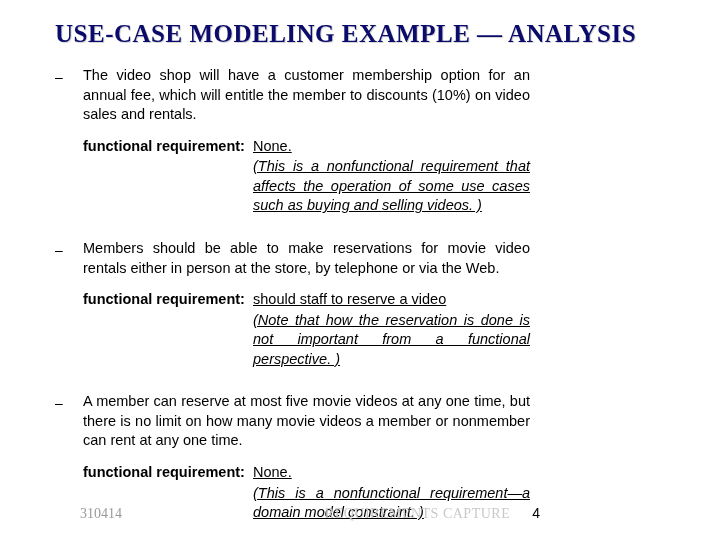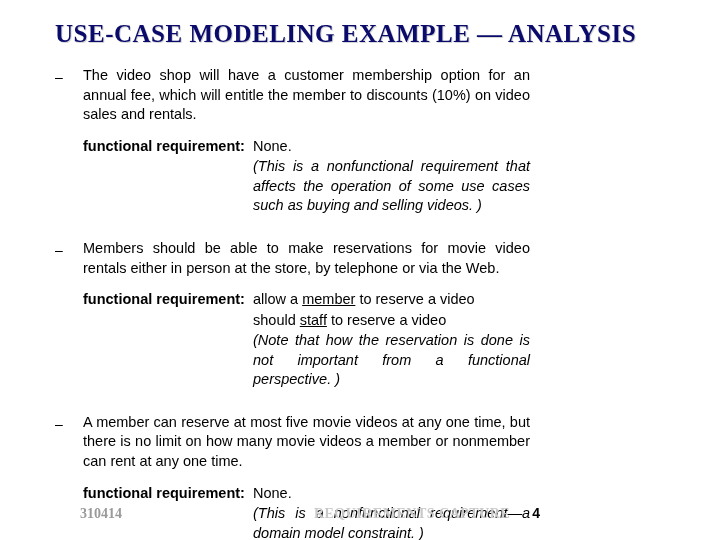--- a/index.html
+++ b/index.html
@@ -51,31 +51,30 @@
     align-items: flex-start;
     margin-top: 12px;
   }
   .req-label {
     font-weight: bold;
     flex: 0 0 170px;
   }
   .req-val {
     flex: 1 1 auto;
   }
-  .req-val div { margin-bottom: 1px; }
+  .req-val div { margin-bottom: 1px; text-decoration: underline; }
   .ital { font-style: italic; }
   .ul { text-decoration: underline; }
   .footer {
     position: absolute;
     left: 0; right: 0; bottom: 18px;
     padding: 0 30px 0 80px;
     display: flex;
     align-items: baseline;
     font-size: 14px;
-    font-weight: bold;
   }
   .footer .date {
     font-family: "Times New Roman", Times, serif;
     color: #9a9a9a;
   }
   .footer .caption {
     margin-left: auto;
     font-family: "Times New Roman", Times, serif;
     color: #c9c9c9;
     letter-spacing: 0.5px;
@@ -108,23 +107,20 @@
   </div>
 
   <div class="item">
     <div class="dash">–</div>
     <div class="body">
       <span>Members should be able to make reservations for movie video rentals either in person at the store, by telephone or via the Web.</span>
       <div class="req">
         <div class="req-label">functional requirement:</div>
         <div class="req-val">
           <div>
-            <span>allow a </span><span class="ul">member</span><span> to reserve a video</span>
-          </div>
-          <div>
             <span>should </span><span class="ul">staff</span><span> to reserve a video</span>
           </div>
           <div class="ital">(Note that how the reservation is done is not important from a functional perspective. )</div>
         </div>
       </div>
     </div>
   </div>
 
   <div class="item">
     <div class="dash">–</div>

